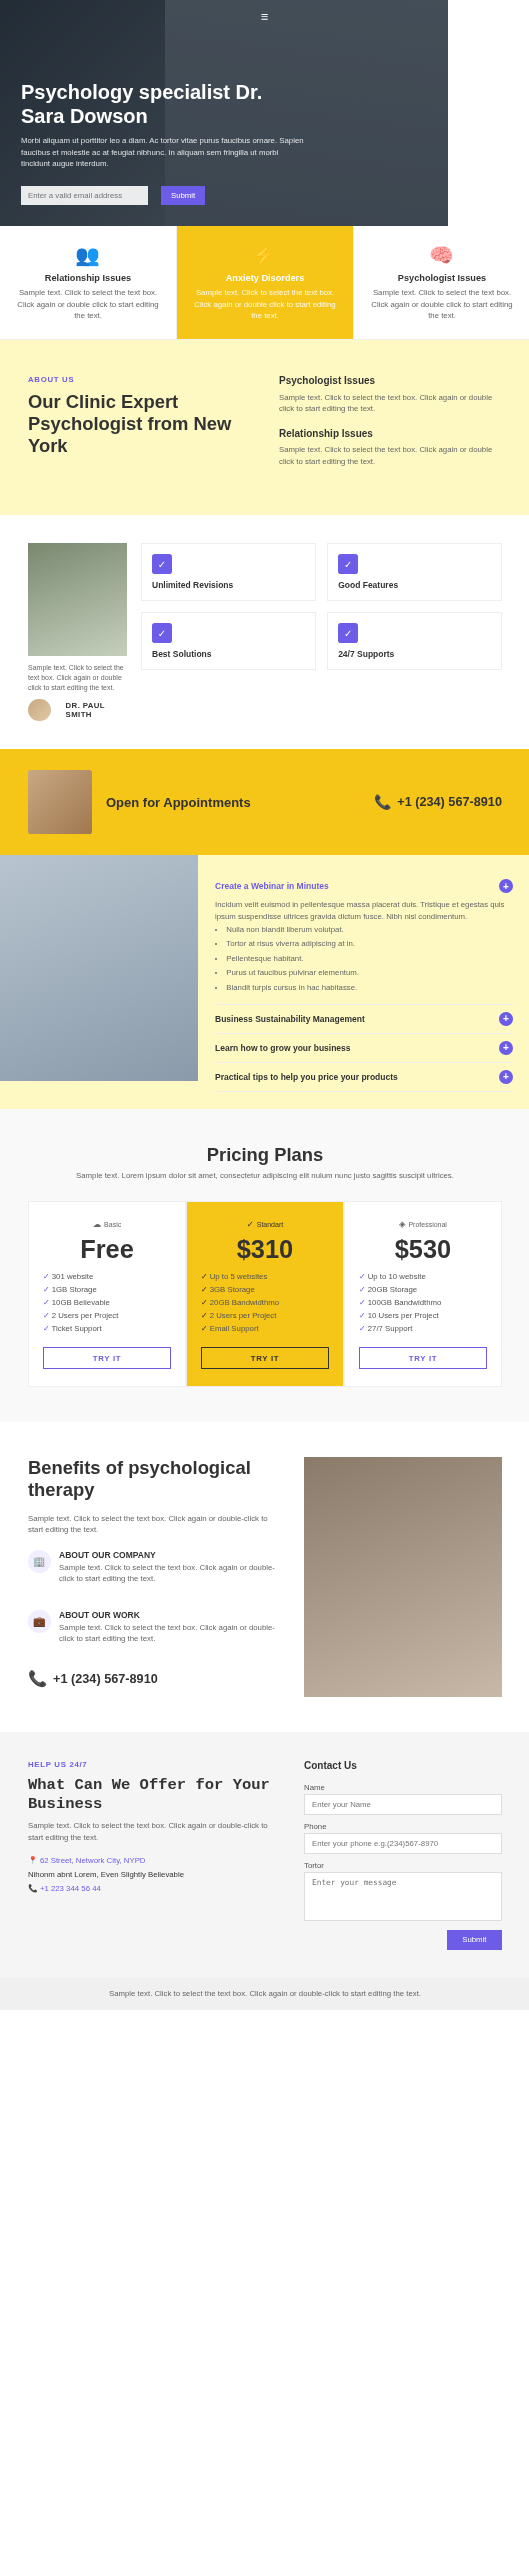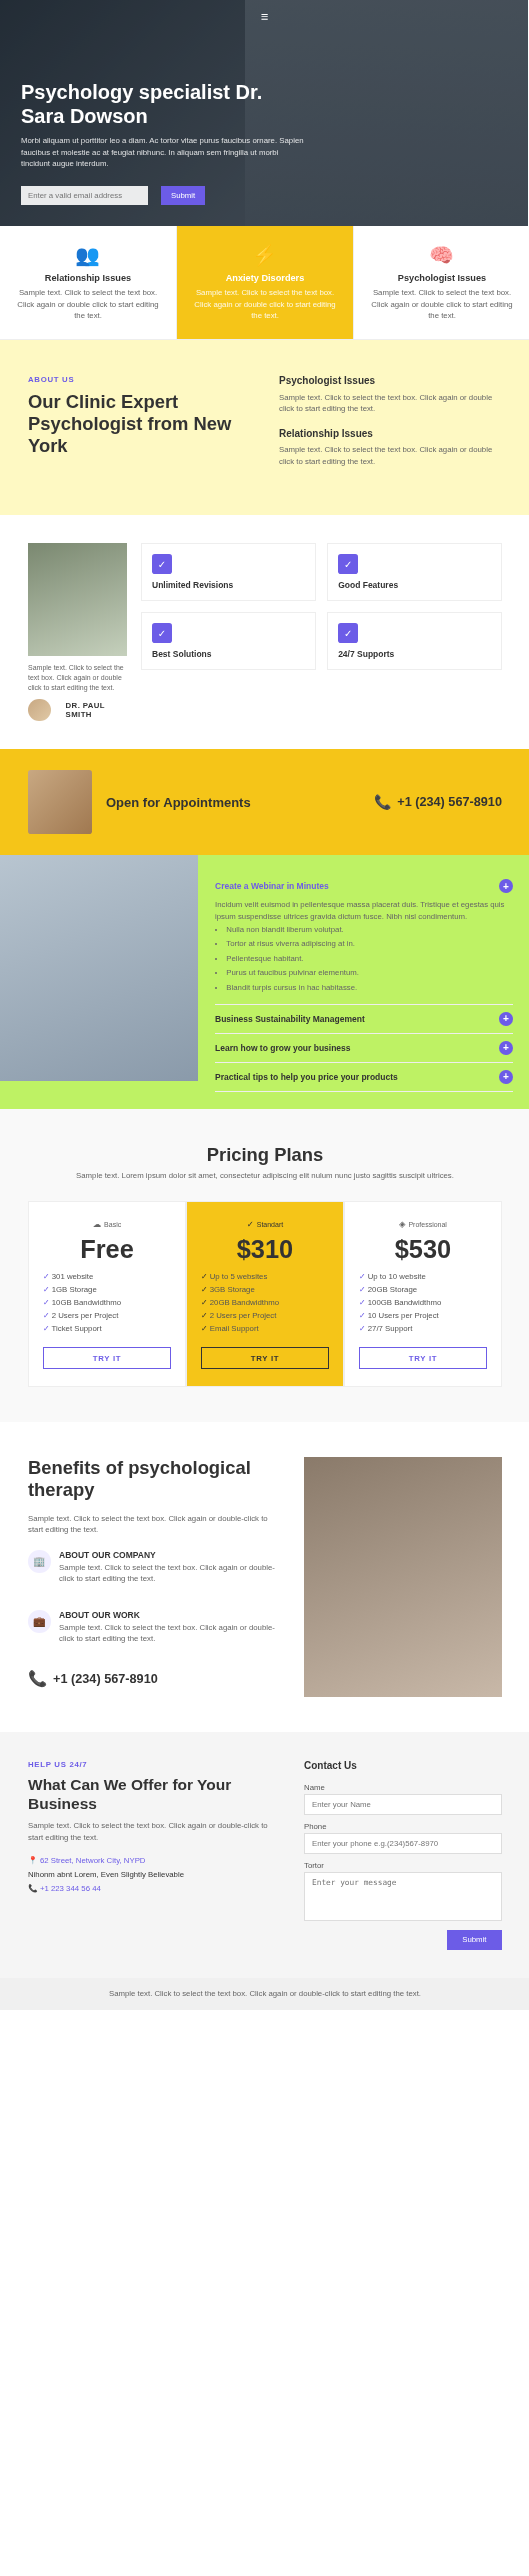--- a/index.html
+++ b/index.html
@@ -1,21 +1,21 @@
 <!DOCTYPE html>
 <html style="font-size:11.3px"><head>
   <meta charset="utf-8">
   <style>
     * { margin: 0; padding: 0; box-sizing: border-box; }
     body { font-family: Arial, sans-serif; width: 530px; background: #fff; color: #333; font-size: 9.2px; }
 
     
     .hero {
       position: relative;
-      width: 528px;
+      width: 448px;
       height: 226px;
       background: #8b5cf6;
       overflow: hidden;
       display: flex;
       align-items: flex-end;
       padding: 21px;
     }
     .hero-bg {
       position: absolute; top: 0; left: 0; right: 0; bottom: 0;
       background: linear-gradient(135deg, #3a4a5a 0%, #7a8a9a 100%);
@@ -113,21 +113,21 @@
     }
     .appt-content { flex: 1; }
     .appt-content h2 { font-size: 13px; font-weight: bold; color: #333; }
     .appt-phone {
       display: flex; align-items: center; gap: 5.7px;
       font-size: 12.7px; font-weight: bold; color: #333;
     }
     .phone-icon { color: #6c5ce7; font-size: 14px; }
 
     
-    .webinar-section { display: flex; background: #bef264; }
+    .webinar-section { display: flex; background: #fef9c3; }
     .webinar-left {
       flex: 0 0 198px; height: 226px;
       background: linear-gradient(160deg, #b8c5d0 0%, #8a9aaa 100%);
     }
     .webinar-right { flex: 1; padding: 17px; }
     .accordion-item {
       border-bottom: 0.7px solid #eee; padding: 7px 0;
     }
     .accordion-header {
       display: flex; justify-content: space-between; align-items: center;
@@ -185,21 +185,21 @@
     .benefits-phone-num { font-size: 12.7px; font-weight: bold; }
     .benefits-right { flex: 0 0 198px; }
     .benefits-photo {
       width: 198px; height: 240px;
       background: linear-gradient(160deg, #8a7a6a 0%, #c8b8a8 100%);
     }
 
     
     .footer-top { background: #f5f5f5; display: flex; padding: 28px; gap: 28px; }
     .footer-left { flex: 1; }
-    .footer-left h2 { font-size: 15.5px; font-weight: bold; line-height: 1.2; margin-bottom: 7px; }
+    .footer-left h2 { font-size: 15.5px; font-weight: bold; line-height: 1.2; margin-bottom: 7px; font-family: Liberation Mono, monospace; }
     .footer-left p { font-size: 7.8px; color: #666; margin-bottom: 10px; line-height: 1.5; }
     .footer-address { font-size: 7.8px; color: #333; line-height: 1.8; }
     .footer-address span { color: #6c5ce7; }
     .footer-right { flex: 0 0 198px; }
     .footer-right h3 { font-size: 10px; font-weight: bold; margin-bottom: 11.3px; }
     .form-group { margin-bottom: 7px; }
     .form-label { font-size: 7.8px; color: #555; margin-bottom: 2.1px; display: block; }
     .form-input {
       width: 100%; padding: 5px 7px; border: 0.7px solid #ddd;
       font-size: 7.8px; outline: none;
@@ -366,21 +366,21 @@
   <div class="pricing-cards">
     <div class="pricing-card">
       <div class="plan-label">
         <span class="plan-icon">☁</span>
         <span>Basic</span>
       </div>
       <div class="plan-price">Free</div>
       <div class="plan-features">
         <div>301 website</div>
         <div>1GB Storage</div>
-        <div>10GB Bandwidthmo</div>
+        <div>10GB Believable</div>
         <div>2 Users per Project</div>
         <div>Ticket Support</div>
       </div>
       <button class="plan-btn">TRY IT</button>
     </div>
     <div class="pricing-card highlight">
       <div class="plan-label">
         <span class="plan-icon">✓</span>
         <span>Standart</span>
       </div>

